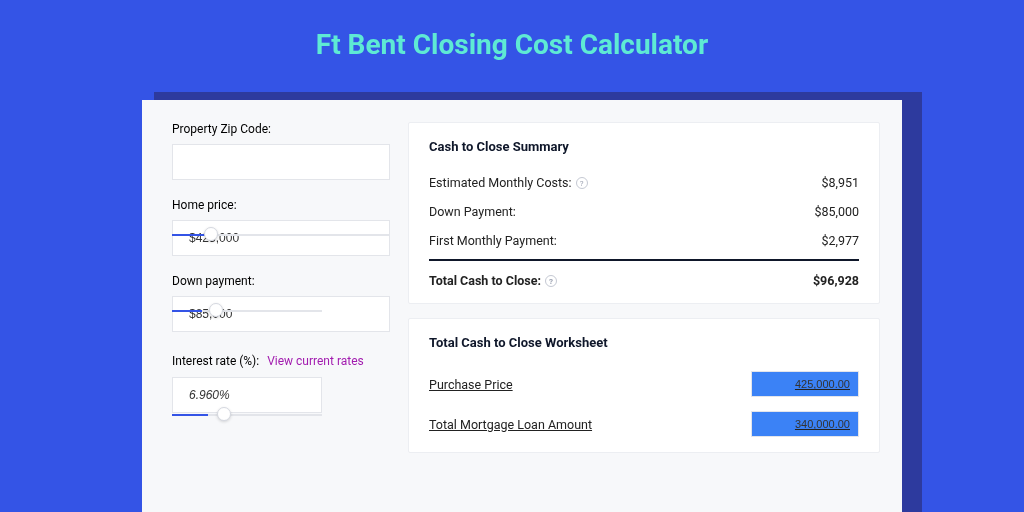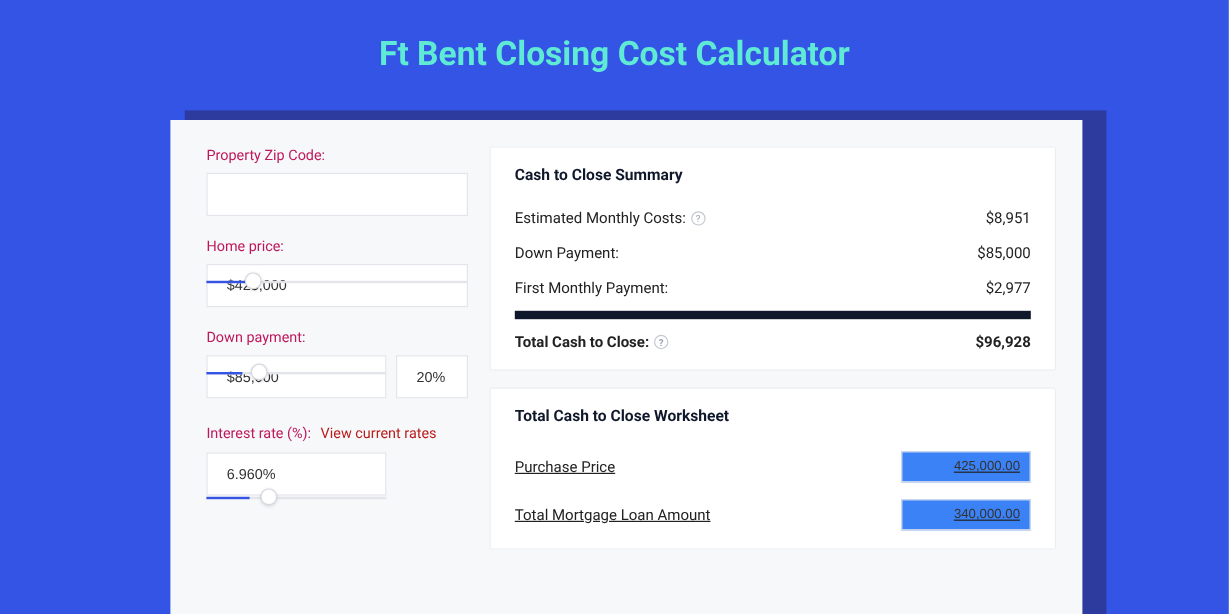--- a/index.html
+++ b/index.html
@@ -3,35 +3,35 @@
 <meta charset="utf-8">
 <style>
   * { box-sizing: border-box; margin: 0; padding: 0; }
   html, body { width: 1024px; height: 512px; overflow: hidden; font-family: -apple-system, BlinkMacSystemFont, "Segoe UI", Roboto, Helvetica, Arial, sans-serif; }
   body { background: #3454e6; }
   .page-title { text-align: center; color: #5eead4; font-size: 28px; font-weight: 700; padding: 28px 0 22px; }
   .card-shadow { position: absolute; left: 154px; top: 92px; width: 768px; height: 500px; background: #2d3a9e; }
   .card { position: absolute; left: 142px; top: 100px; width: 760px; height: 500px; background: #f7f8fa; padding: 22px 22px 0 30px; display: flex; gap: 18px; }
   .left { width: 218px; }
   .right { flex: 1; }
-  .lbl { font-size: 12px; color: #be185d; margin-bottom: 8px; display: block; }
+  .lbl { font-size: 12px; color: #000000; margin-bottom: 8px; display: block; }
   .field-group { margin-bottom: 18px; }
   .textinput { width: 100%; height: 36px; border: 1px solid #e3e5ea; background: #fff; padding: 0 0 0 16px; font-size: 12px; color: #333; }
   .slider-wrap { position: relative; }
   .slider-track { height: 2px; background: #e3e5ea; position: absolute; left: 0; right: 0; top: 36px; }
   .slider-fill { height: 2px; background: #3454e6; position: absolute; left: 0; top: 36px; }
   .slider-thumb { position: absolute; width: 14px; height: 14px; border-radius: 50%; background: #fff; border: 1px solid #d5d8e0; box-shadow: 0 1px 3px rgba(0,0,0,0.15); top: 29px; transform: translateX(-50%); }
   .row-two { display: flex; gap: 8px; }
   .row-two .textinput:first-child { flex: 1; }
   .row-two .textinput:last-child { width: 60px; }
-  .link { color: #b91c1c; font-size: 12px; text-decoration: none; margin-left: 4px; }
+  .link { color: #a21caf; font-size: 12px; text-decoration: none; margin-left: 4px; }
   .panel { background: #fff; border: 1px solid #eceef2; border-radius: 2px; padding: 16px 20px 8px; margin-bottom: 14px; }
   .panel h3 { font-size: 13px; font-weight: 700; color: #0f172a; margin-bottom: 14px; }
   .sum-row { display: flex; justify-content: space-between; align-items: center; font-size: 12.5px; color: #222; padding: 7px 0; }
-  .sum-row.total { font-weight: 700; border-top: 7px solid #0f172a; margin-top: 4px; padding-top: 12px; }
+  .sum-row.total { font-weight: 700; border-top: 2px solid #0f172a; margin-top: 4px; padding-top: 12px; }
   .help { display: inline-block; width: 12px; height: 12px; border: 1px solid #c5c9d3; border-radius: 50%; color: #9aa0b0; font-size: 8px; text-align: center; line-height: 11px; margin-left: 4px; vertical-align: 1px; }
   .ws-row { display: flex; justify-content: space-between; align-items: center; font-size: 12.5px; color: #222; padding: 7px 0; text-decoration: underline; }
   .ws-input { width: 108px; height: 26px; border: 1px solid #e3e5ea; background: #3b82f6; font-size: 11px; text-align: right; padding-right: 8px; color: #333; }
 </style>
 </head>
 <body>
 
 <h1 class="page-title">Ft Bent Closing Cost Calculator</h1>
 
 <div class="card-shadow"></div>
@@ -50,31 +50,30 @@
       <input class="textinput" value="$425,000" style="">
       <div class="slider-track"></div>
       <div class="slider-fill" style="width:18%"></div>
       <div class="slider-thumb" style="left:18%"></div>
     </div>
 
     <div class="field-group slider-wrap" style="margin-top:6px">
       <label class="lbl">Down payment:</label>
       <div class="row-two">
         <input class="textinput" value="$85,000" style="">
-        <input class="textinput" value="20%" style="">
       </div>
       <div class="slider-track" style="width:150px"></div>
       <div class="slider-fill" style="width:30px"></div>
       <div class="slider-thumb" style="left:20%"></div>
     </div>
 
     <div class="field-group slider-wrap" style="margin-top:6px">
       <label class="lbl" style="display:inline">Interest rate (%):</label>
       <a href="#" class="link">View current rates</a>
-      <input class="textinput" style="margin-top: 8px; width: 150px;" value="6.960%">
+      <input class="textinput" style="margin-top: 8px; width: 150px; font-style: italic;" value="6.960%">
       <div class="slider-track" style="top:64px;width:150px"></div>
       <div class="slider-fill" style="top:64px;width:36px"></div>
       <div class="slider-thumb" style="top:57px;left:24%"></div>
     </div>
 
   </div>
 
   <div class="right">
 
     <div class="panel">

